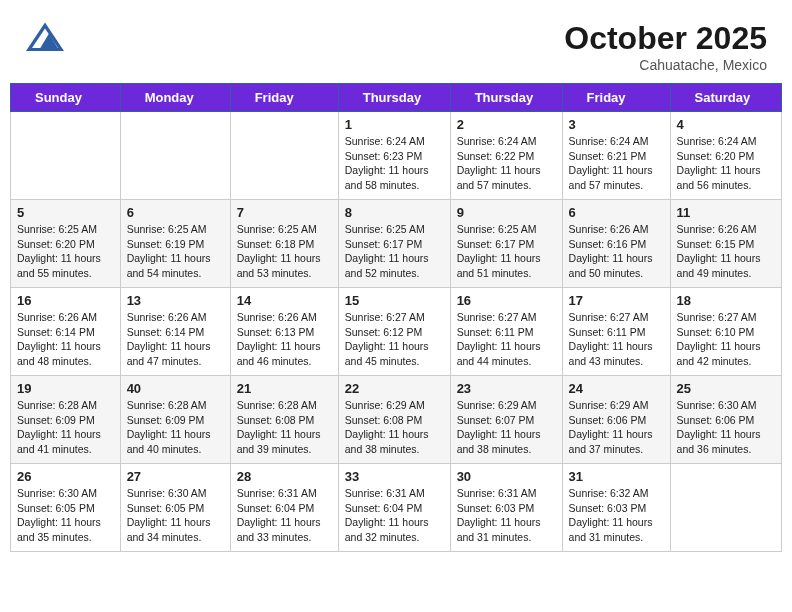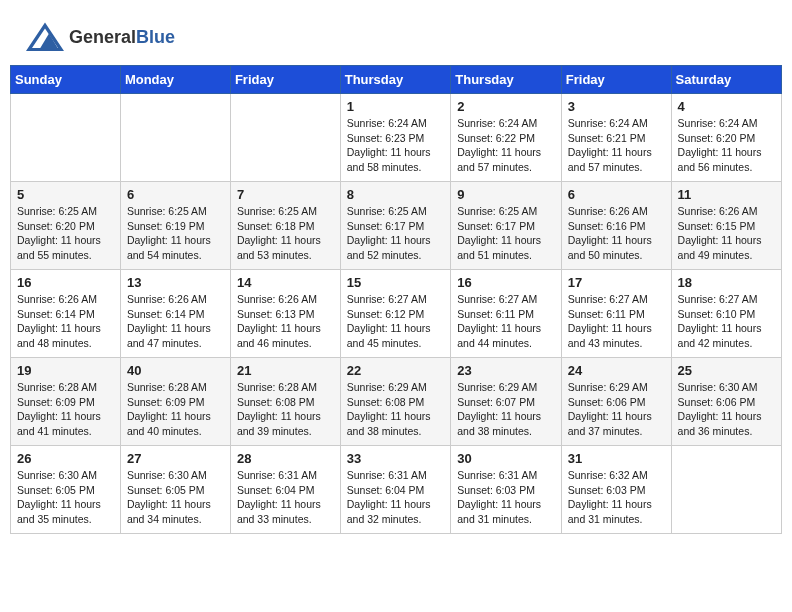--- a/index.html
+++ b/index.html
@@ -41,24 +41,24 @@
     .location {
       font-size: 14px;
       color: #555;
     }
     .calendar {
       width: 100%;
       border-collapse: collapse;
       margin-top: 5px;
     }
     .calendar th {
-      background-color: #1d4ed8;
+      background-color: #6d28d9;
       color: white;
       text-align: left;
-      padding: 6px 4px;
+      padding: 6px 24px;
       font-size: 13px;
       font-weight: bold;
       border: 1px solid #2e5fa3;
     }
     .calendar td {
       vertical-align: top;
       border: 1px solid #ccc;
       padding: 5px 6px;
       width: 113px;
       height: 88px;
@@ -87,26 +87,25 @@
 </head>
 <body>
 
 <div class="header">
   <div class="logo">
     <div class="logo-wrapper">
       <svg class="logo-svg" viewBox="0 0 50 40" xmlns="http://www.w3.org/2000/svg">
         <polygon points="5,35 25,5 45,35" fill="none" stroke="#2e5fa3" stroke-width="4"></polygon>
         <polygon points="18,35 30,15 42,35" fill="#2e5fa3"></polygon>
       </svg>
-      <div>
-        <div style="font-size:18px;font-weight:bold;line-height:1.1;">
-          <span style="color:#333;">General</span><span style="color:#2e5fa3;">Blue</span>
-        </div>
-      </div>
     </div>
+  </div>
+  <div class="title-block">
+    <div class="month-title">October 2025</div>
+    <div class="location">Cahuatache, Mexico</div>
   </div>
 </div>
 
 <table class="calendar">
   <thead>
     <tr>
     <th>Sunday</th>
         <th>Monday</th>
         <th>Friday</th>
         <th>Thursday</th>

